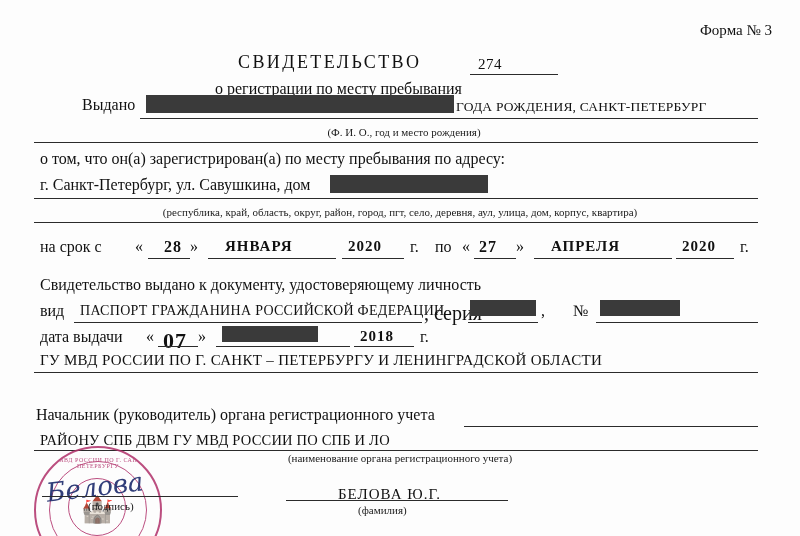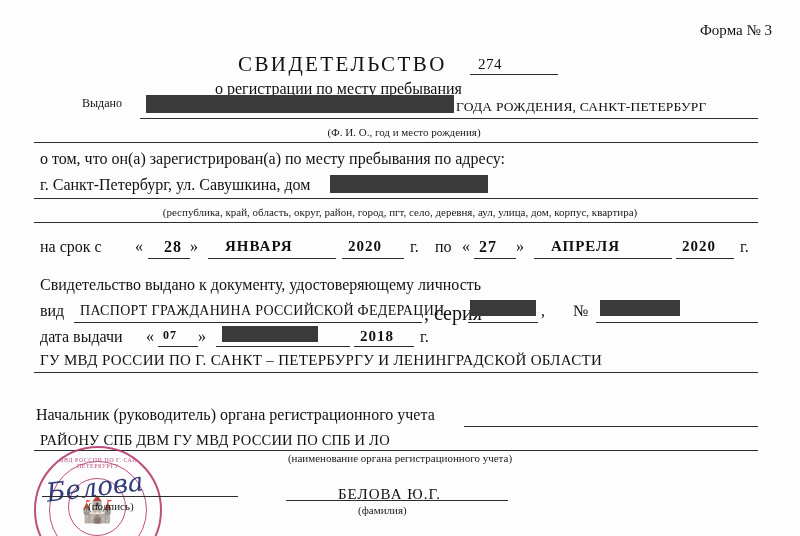--- a/index.html
+++ b/index.html
@@ -40,39 +40,39 @@
 
   
   .form-no {
     top: 22px;
     right: 28px;
     font-size: 15px;
   }
   .title {
     top: 52px;
     left: 238px;
-    font-size: 21px;
+    font-size: 18px;
     letter-spacing: 2.4px;
     font-weight: normal;
   }
   .title-num {
     top: 56px;
     left: 478px;
     font-size: 15px;
     letter-spacing: 0.5px;
   }
   .subtitle {
     top: 80px;
     left: 215px;
     font-size: 16px;
   }
   .vydano {
     top: 96px;
     left: 82px;
-    font-size: 12px;
+    font-size: 16px;
   }
   .god-rozhd {
     top: 99px;
     left: 456px;
     font-size: 13.5px;
     letter-spacing: 0.2px;
   }
   .caption {
     position: absolute;
     font-size: 11px;
@@ -111,21 +111,21 @@
 
   .svid-vydano { top: 276px; left: 40px; font-size: 16px; }
   .vid-label { top: 302px; left: 40px; font-size: 16px; }
   .vid-value { top: 303px; left: 80px; font-size: 14px; letter-spacing: 0.3px; }
   .seriya { top: 302px; left: 424px; font-size: 20px; }
   .comma { top: 302px; left: 541px; font-size: 16px; }
   .nomer { top: 302px; left: 573px; font-size: 16px; }
 
   .data-vyd { top: 328px; left: 40px; font-size: 16px; }
   .q5 { top: 328px; left: 146px; font-size: 16px; }
-  .d3 { top: 328px; left: 163px; font-size: 12px; font-weight: bold; letter-spacing: 1px; }
+  .d3 { top: 328px; left: 163px; font-size: 22px; font-weight: bold; letter-spacing: 1px; }
   .q6 { top: 328px; left: 198px; font-size: 16px; }
   .y3 { top: 328px; left: 360px; font-size: 15px; font-weight: bold; letter-spacing: 1px; }
   .g3 { top: 328px; left: 420px; font-size: 16px; }
 
   .organ { top: 352px; left: 40px; font-size: 15px; letter-spacing: 0.3px; }
 
   .nachalnik { top: 406px; left: 36px; font-size: 16px; }
   .nach-val1 { top: 407px; left: 468px; font-size: 14.5px; letter-spacing: 0.2px; }
   .nach-val2 { top: 432px; left: 40px; font-size: 14.5px; letter-spacing: 0.2px; }
 

